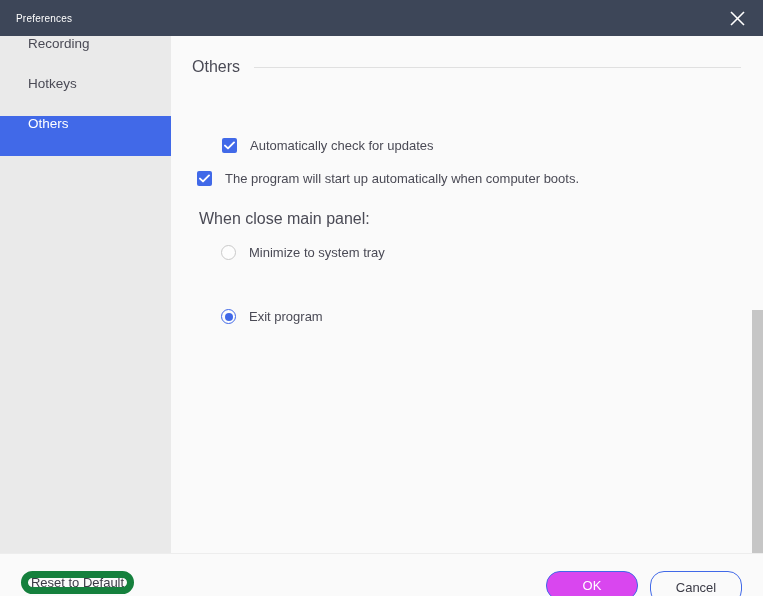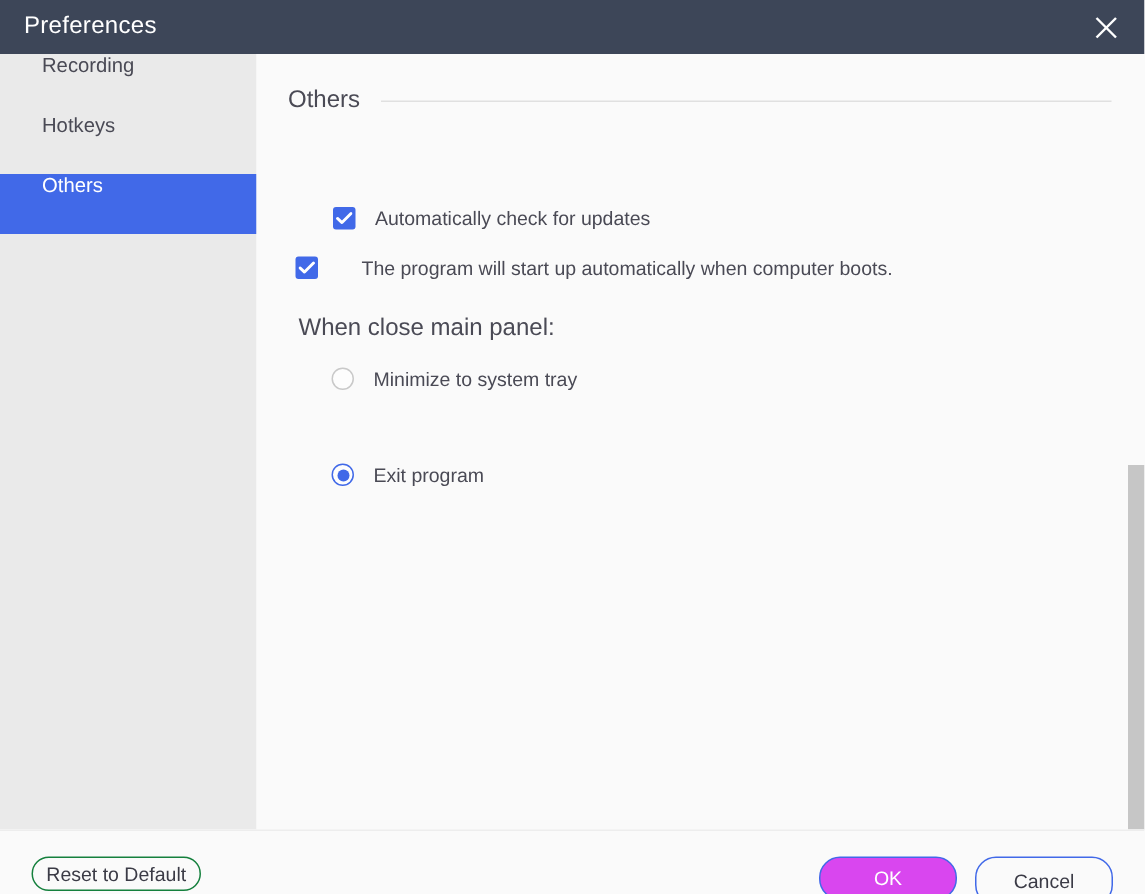--- a/index.html
+++ b/index.html
@@ -19,21 +19,21 @@
   #titlebar {
     position: absolute;
     left: 0; top: 0;
     width: 763px; height: 36px;
     background: #3d4658;
     display: flex;
     align-items: center;
   }
   #title-text {
     color: #ffffff;
-    font-size: 16px;
+    font-size: 10px;
     margin-left: 16px;
     letter-spacing: .2px;
   }
   #close-btn {
     position: absolute;
     right: 0; top: 0;
     width: 52px; height: 36px;
     display: flex;
     align-items: center;
     justify-content: center;
@@ -90,21 +90,21 @@
   }
 
   .check-row {
     position: absolute;
     left: 26px;
     display: flex;
     align-items: center;
     cursor: pointer;
   }
   #chk-row-0 { top: 102px; margin-left: 25px; }
-  #chk-row-1 { top: 135px; gap: 16px; }
+  #chk-row-1 { top: 135px; }
 
   .checkbox {
     width: 15px; height: 15px;
     border-radius: 2px;
     background: #4169e8;
     display: flex;
     align-items: center;
     justify-content: center;
     flex: 0 0 auto;
   }
@@ -191,21 +191,21 @@
     align-items: center;
     justify-content: center;
     font-size: 13px;
     border-radius: 14px;
     cursor: pointer;
     white-space: nowrap;
   }
   #reset-btn {
     left: 21px; top: 17px;
     width: 113px; height: 23px;
-    border: 1px solid #15803d;
+    border: 7px solid #15803d;
     background: #fafafa;
     color: #3b3b46;
   }
   #ok-btn {
     left: 546px; top: 17px;
     width: 92px; height: 29px;
     background: #d946ef;
     color: #ffffff;
     border: 1px solid #4169e8;
   }

